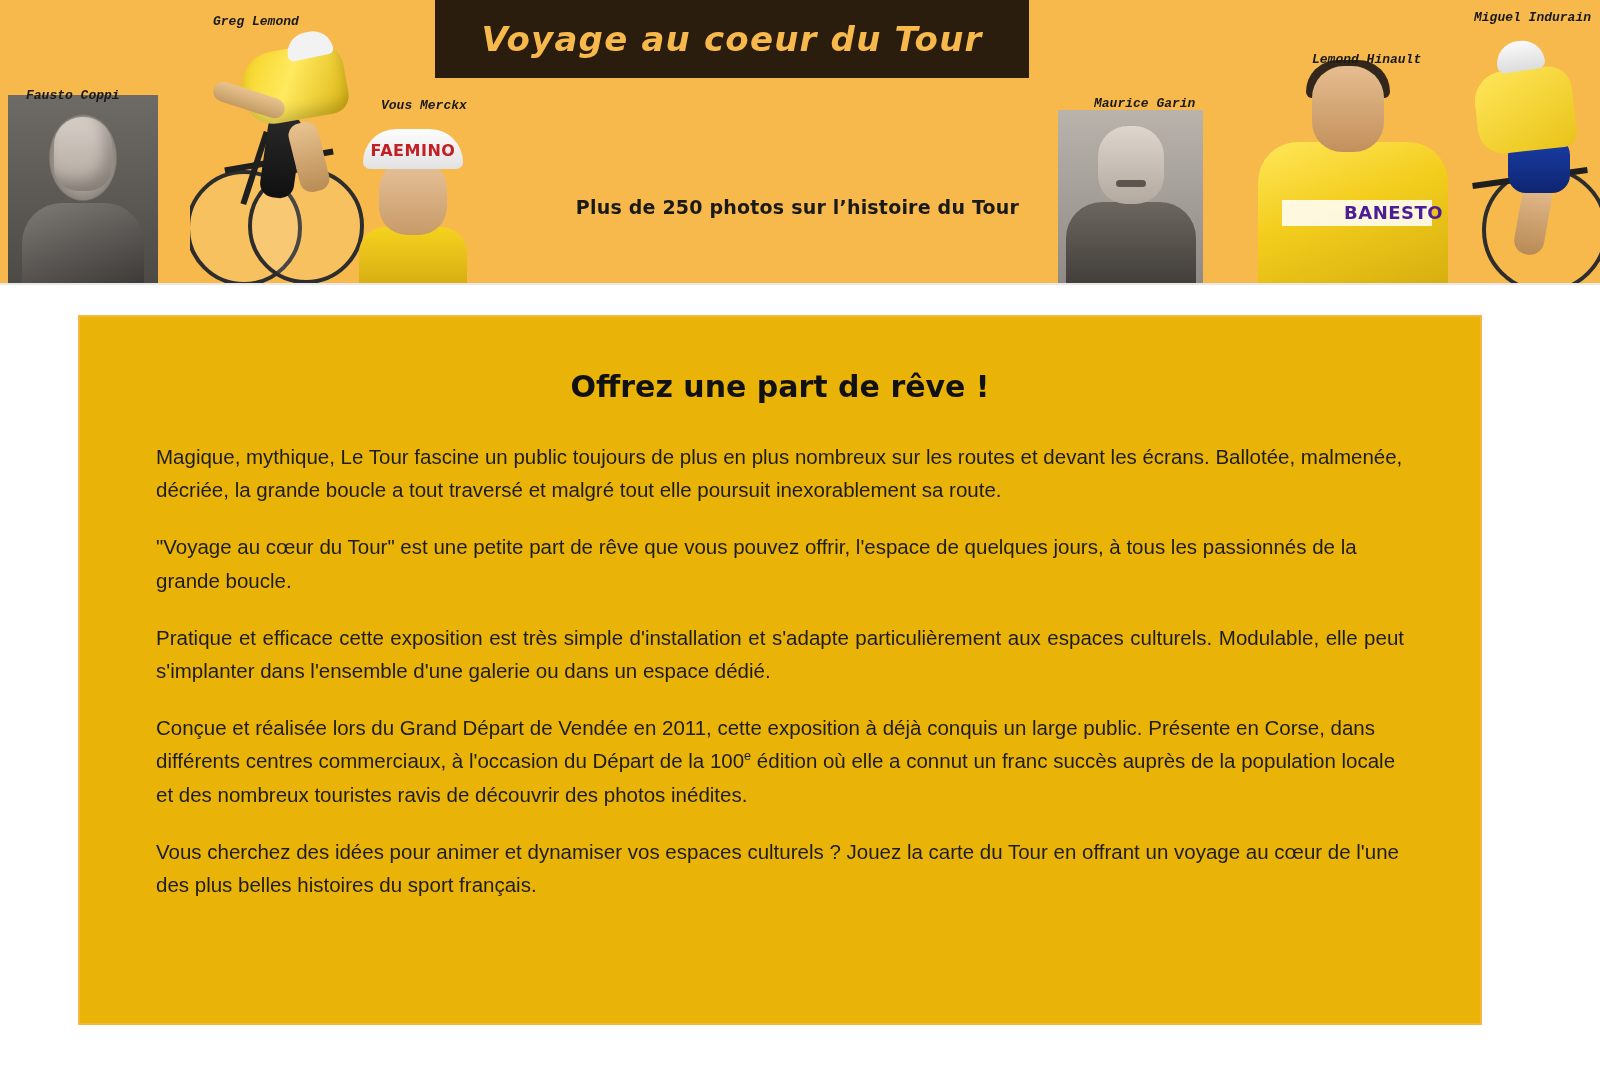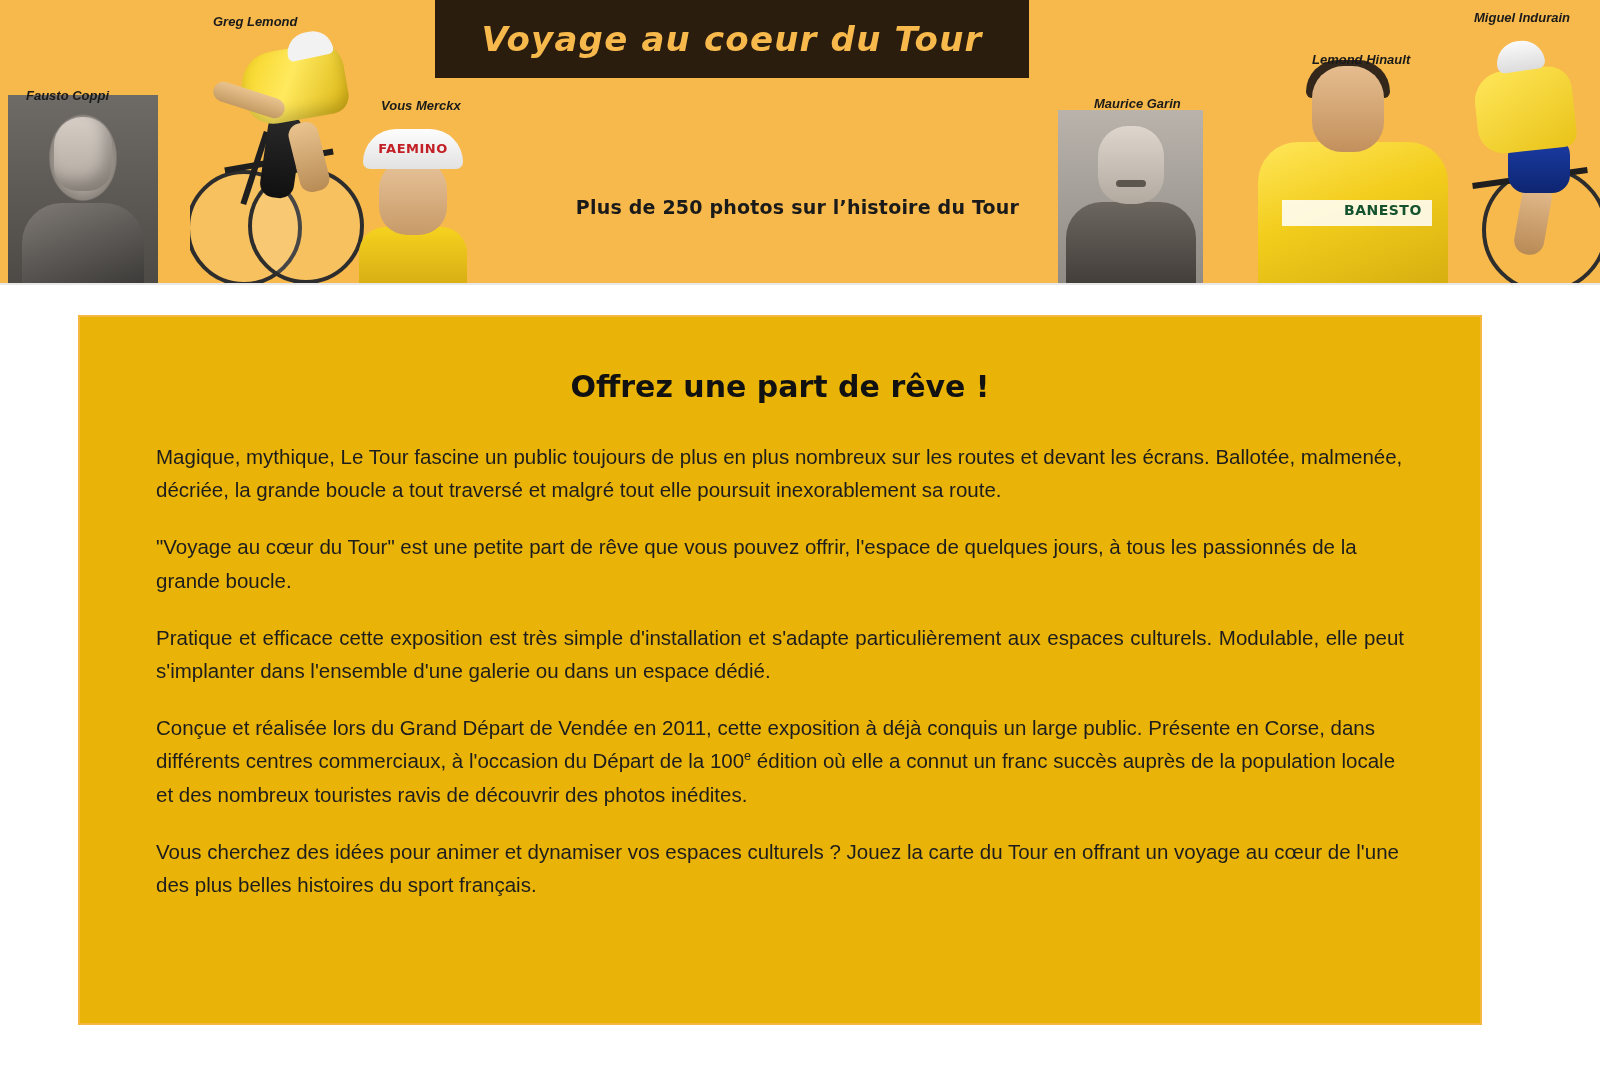--- a/index.html
+++ b/index.html
@@ -69,21 +69,21 @@
     font-family: "DejaVu Sans", sans-serif;
     font-weight: bold;
     font-size: 19px;
     color: #1a1a1a;
     letter-spacing: 0.2px;
   }
 
   
   .rider-name {
     position: absolute;
-    font-family: Liberation Sans, sans-serif;
+    font-family: Liberation Mono, monospace;
     font-style: italic;
     font-weight: bold;
     font-size: 13px;
     color: #1a1a1a;
     white-space: nowrap;
   }
 
   
   .rider {
     position: absolute;
@@ -159,21 +159,21 @@
     left: 355px; top: 115px; width: 115px; height: 170px;
   }
   .merckx .cap {
     position: absolute; left: 8px; top: 14px; width: 100px; height: 40px;
     background: linear-gradient(#fdfdfd, #e2e2e2);
     border-radius: 48px 48px 10px 10px;
   }
   .merckx .cap-text {
     position: absolute; left: 8px; top: 26px; width: 100px;
     text-align: center; font-family: "DejaVu Sans", sans-serif; font-weight: bold;
-    font-size: 13px; color: #c22026; letter-spacing: 0.5px;
+    font-size: 16px; color: #c22026; letter-spacing: 0.5px;
   }
   .merckx .face {
     position: absolute; left: 24px; top: 44px; width: 68px; height: 76px;
     background: linear-gradient(#e8c49a, #c89a68); border-radius: 30px 30px 28px 28px;
   }
   .merckx .jersey {
     position: absolute; left: 4px; top: 112px; width: 108px; height: 58px;
     background: linear-gradient(#f5d21f, #d8ae13); border-radius: 26px 26px 0 0;
   }
 
@@ -211,22 +211,22 @@
     position: absolute; left: 10px; top: 82px; width: 190px; height: 145px;
     background: linear-gradient(160deg, #ffe65a 0%, #f3cd1c 45%, #d6ae10 100%);
     border-radius: 40px 40px 0 0;
   }
   .hinault .band {
     position: absolute; left: 34px; top: 140px; width: 150px; height: 26px;
     background: #ffffff; opacity: .85;
   }
   .hinault .logo {
     position: absolute; left: 96px; top: 142px; width: 90px; height: 22px;
-    font-family: "DejaVu Sans", sans-serif; font-weight: bold; font-size: 14px;
-    color: #14532d; letter-spacing: 0.5px;
+    font-family: "DejaVu Sans", sans-serif; font-weight: bold; font-size: 18px;
+    color: #4c1d95; letter-spacing: 0.5px;
   }
 
   
   .indurain {
     left: 1448px; top: 25px; width: 152px; height: 260px;
   }
   .indurain .helmet {
     position: absolute; left: 48px; top: 16px; width: 48px; height: 30px;
     background: linear-gradient(#fafafa, #dcdcdc); border-radius: 24px 24px 8px 8px;
     transform: rotate(-8deg);

